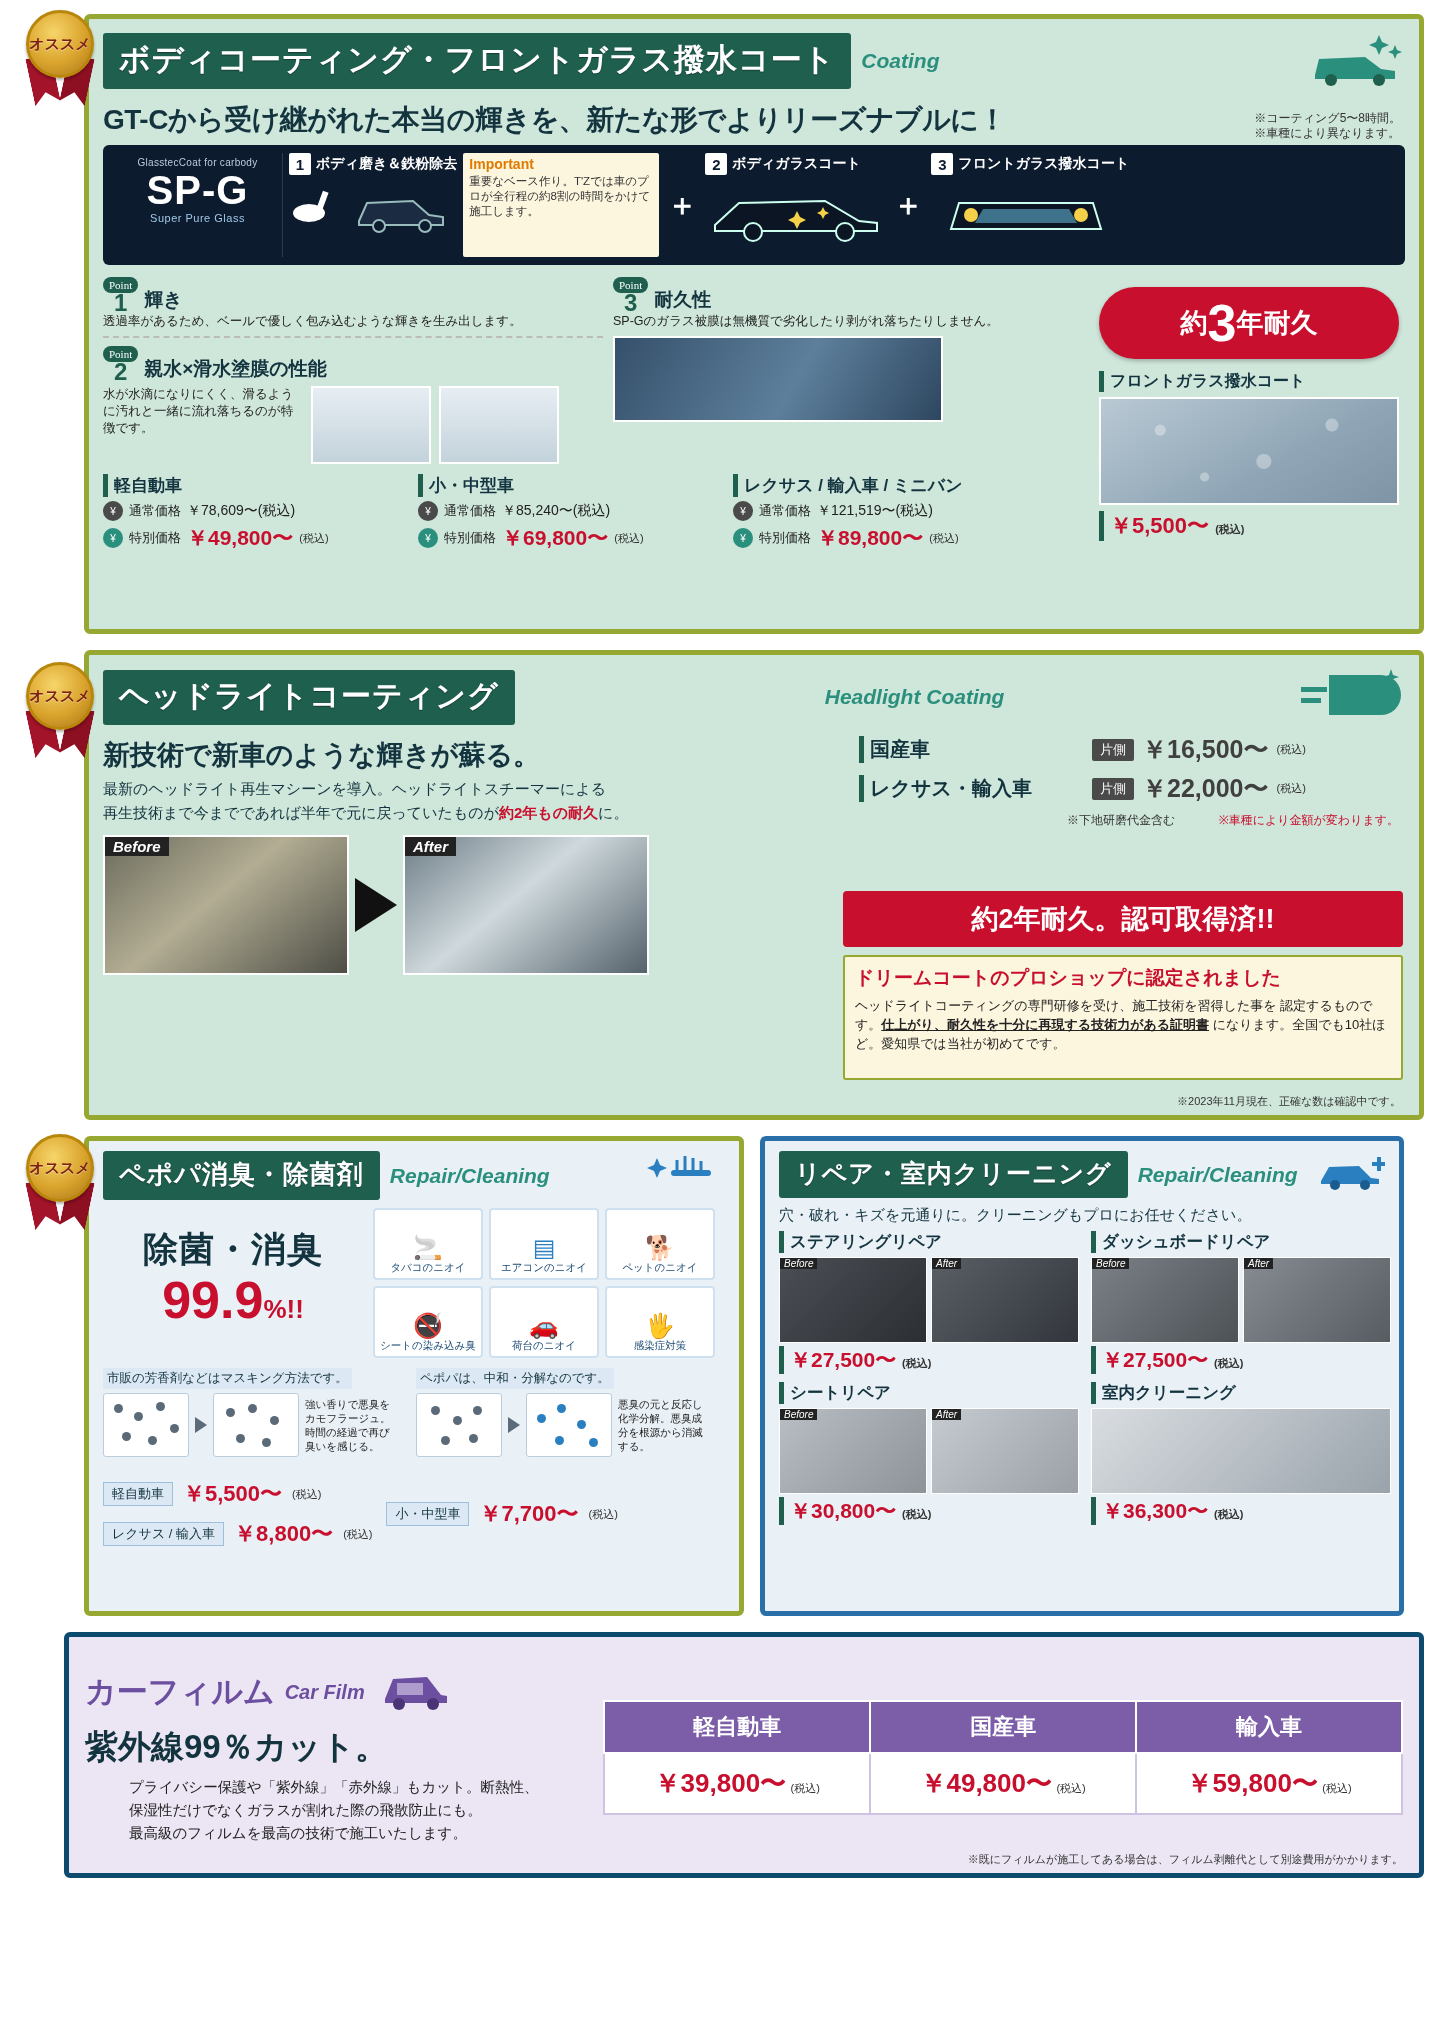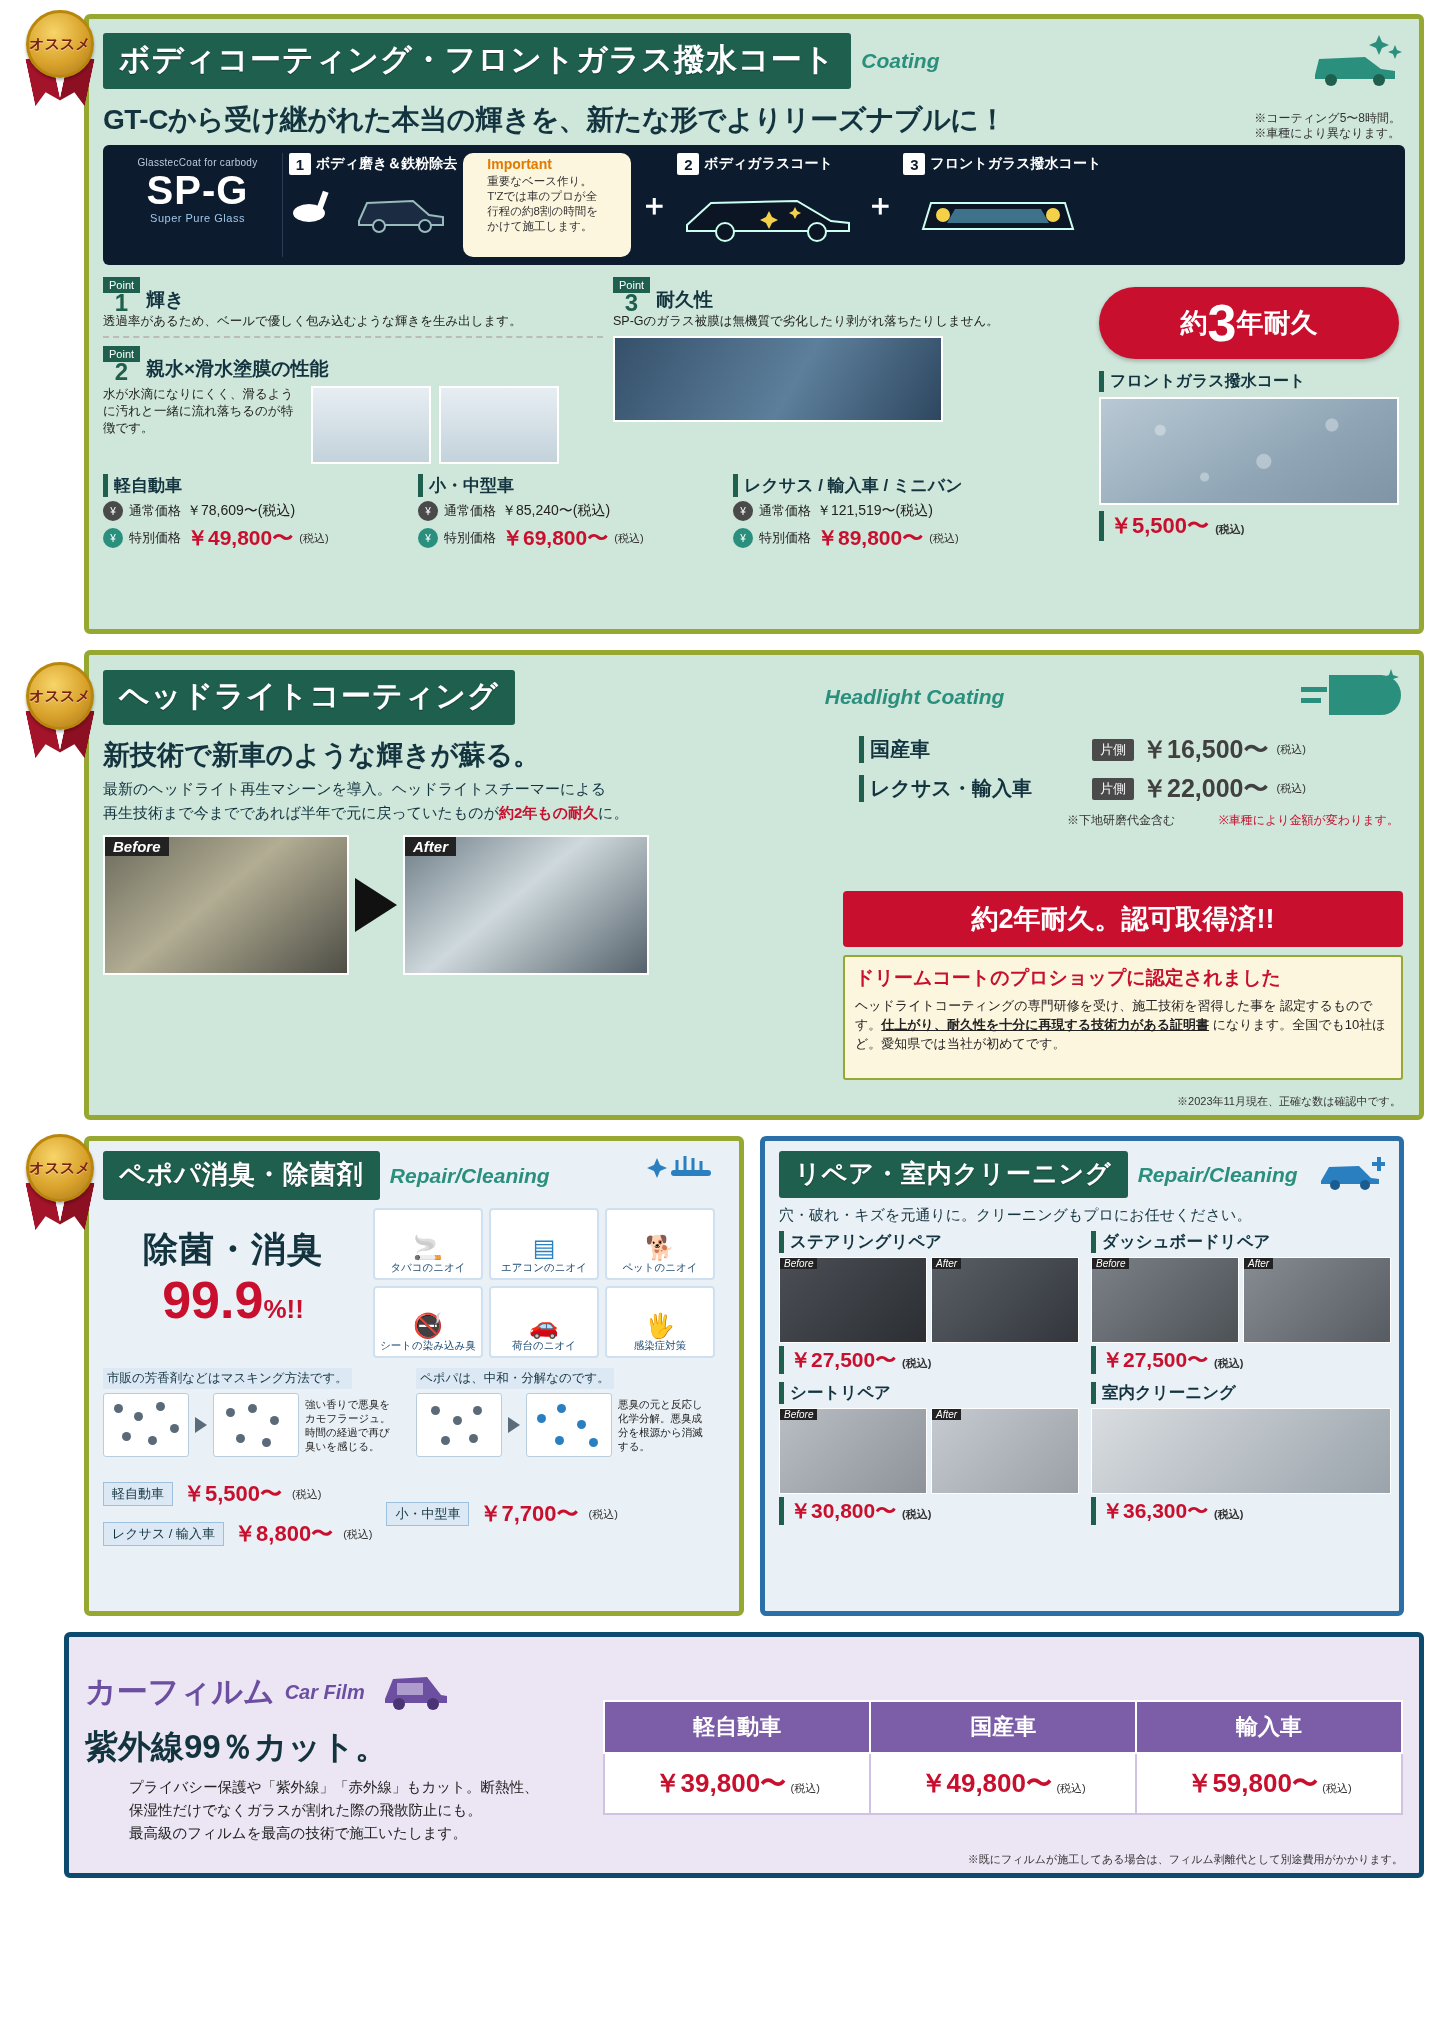--- a/index.html
+++ b/index.html
@@ -66,28 +66,28 @@
     border-right:1px solid #2a3b52;
   }
   .spg .small { font-size:10px; color:#bcd; letter-spacing:.3px; }
   .spg .big { font-size:40px; font-weight:bold; letter-spacing:1px; line-height:44px;}
   .spg .sub { font-size:11px; color:#9fc7e8; letter-spacing:.5px;}
   .step { color:#fff; font-size:14px; font-weight:bold; display:flex; flex-direction:column; }
   .step-head { display:flex; align-items:center; gap:5px; margin-bottom:4px; }
   .numsq { background:#fff; color:#0d1b2e; width:22px; height:22px; font-size:15px;
            display:flex; align-items:center; justify-content:center; font-weight:bold; border-radius:2px;}
   .imp {
-    background:#fdf6df; color:#333; font-size:11.5px; line-height:15px; padding:4px 24px;
-    border-radius:10px; width:168px;
+    background:#fdf6df; color:#333; font-size:11.5px; line-height:15px; padding:4px 6px;
+    border-radius:2px; width:196px;
   }
   .imp .ttl{ color:#e07b00; font-weight:bold; font-size:14px; display:block; margin-bottom:2px;}
   .plus { color:#fff; font-size:30px; font-weight:bold; align-self:center; padding:0 2px;}
 
   .points { display:flex; margin-top:10px; gap:10px; }
-  .pt-badge{ background:#1f5f4e; color:#fff; font-size:11px; padding:2px 6px; border-radius:0; display:inline-block;}
+  .pt-badge{ background:#1f5f4e; color:#fff; font-size:11px; padding:2px 6px; border-radius:8px; display:inline-block;font-family:Liberation Serif, serif;}
   .pt-num{ color:#1f5f4e; font-size:24px; font-weight:bold; line-height:20px;}
   .pt-title{ font-size:19px; font-weight:bold; color:#13343f;}
   .pt-desc{ font-size:12.5px; color:#222; line-height:17px; }
 
   .price-row{ display:flex; gap:10px; margin-top:10px; }
   .price-card{ width:305px; }
   .price-card h4{ font-size:17px; color:#13343f; border-left:5px solid #1f5f4e; padding-left:6px; margin-bottom:4px;}
   .pl { display:flex; align-items:center; gap:6px; font-size:13px; margin-bottom:3px; }
   .coin{ width:20px;height:20px;border-radius:50%;background:#4a4a4a;color:#fff;font-size:10px;
          display:flex;align-items:center;justify-content:center;flex:0 0 20px;}

